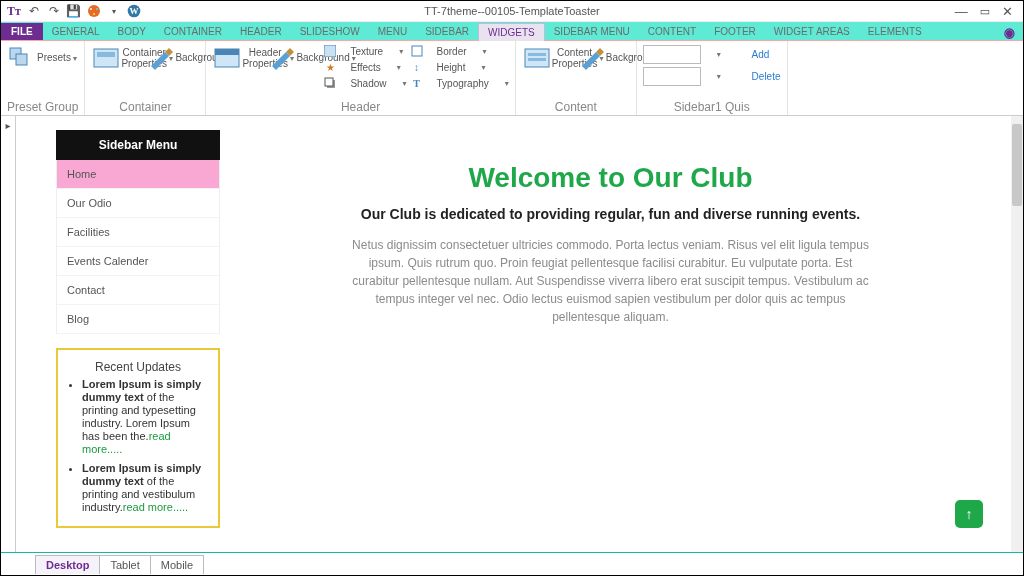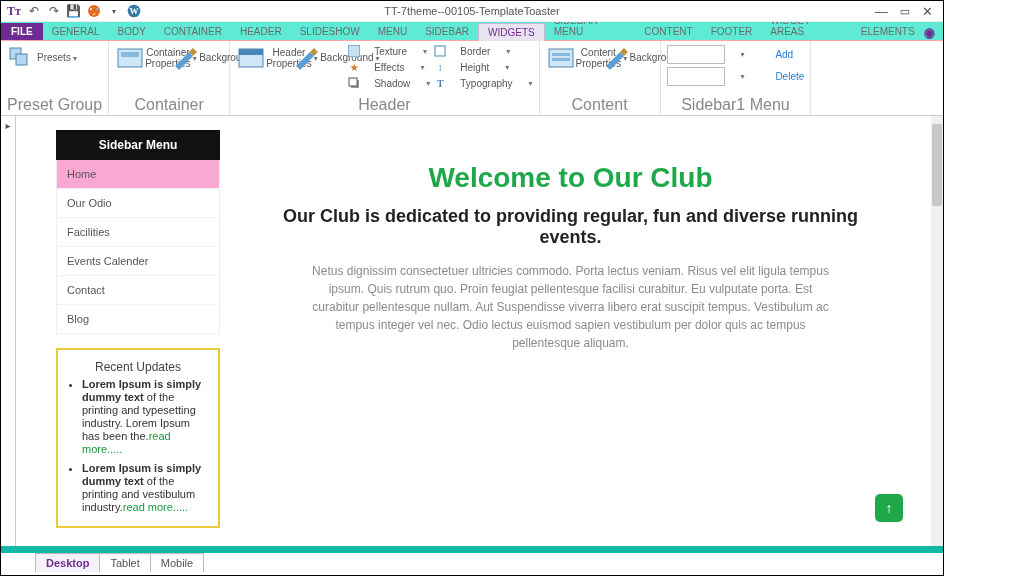--- a/index.html
+++ b/index.html
@@ -1,33 +1,33 @@
 <!DOCTYPE html>
 <html><head>
 <meta charset="utf-8">
 <style>
   html,body{margin:0;padding:0;font-family:"Segoe UI",Tahoma,sans-serif;font-size:11px;color:#333;background:#fff;overflow:hidden}
-  .app{width:944px;height:576px;border:1px solid #000;box-sizing:border-box;display:flex;flex-direction:column}
+  .app{width:1024px;height:576px;border:1px solid #000;box-sizing:border-box;display:flex;flex-direction:column}
   
   .titlebar{height:20px;background:#fff;display:flex;align-items:center;position:relative;border-bottom:1px solid #eee}
   .qat{display:flex;align-items:center;gap:6px;padding-left:6px}
   .qat-icon{width:14px;height:14px;display:flex;align-items:center;justify-content:center;font-size:12px}
   .title-text{position:absolute;left:50%;transform:translateX(-50%);color:#555;font-size:11px}
   .win-controls{margin-left:auto;display:flex;align-items:center;gap:12px;padding-right:10px;font-size:13px;color:#555}
   
   .tabs{height:18px;background:#5eead4;display:flex;align-items:flex-end;border-bottom:1px solid #fca5a5;font-size:10px;color:#6b6b6b}
   .file-tab{background:#6e2c91;color:#fff;padding:3px 10px;font-weight:bold}
   .tab{padding:3px 9px;cursor:pointer}
   .tab.active{background:#e9e3ef;color:#6e2c91;border:1px solid #c6b8d9;border-bottom:none;margin-bottom:-1px}
   .help-icon{margin-left:auto;padding-right:8px;color:#6e2c91;font-size:13px;font-weight:bold}
   
   .ribbon{height:74px;background:#fff;border-bottom:1px solid #ccc;display:flex;font-size:10px;color:#555}
   .group{display:flex;flex-direction:column;border-right:1px solid #e4e4e4;padding:2px 6px 0 6px}
   .group-body{flex:1;display:flex;align-items:flex-start;gap:4px}
-  .group-label{text-align:center;font-size:16px;color:#888;padding:1px 0}
+  .group-label{text-align:center;font-size:12px;color:#888;padding:1px 0}
   .big-btn{display:flex;align-items:center;width:52px;padding-top:2px;cursor:pointer}
   .big-ico{width:30px;height:26px;display:flex;align-items:center;justify-content:center}
   .big-lbl{text-align:center;line-height:11px;font-size:10px}
   .drop-caret{font-size:8px;color:#777;margin-left:2px}
   .mini-col{display:flex;flex-direction:column;gap:4px;padding-top:2px}
   .mini-item{display:flex;align-items:center;gap:14px;font-size:10px;white-space:nowrap;cursor:pointer}
   .mini-ico{width:12px;height:12px;display:inline-flex;align-items:center;justify-content:center}
   .sb-input{width:52px;height:15px;border:1px solid #bbb;font-size:10px}
   .sb-label{font-size:10px;color:#2a7ad1;cursor:pointer}
   
@@ -43,26 +43,26 @@
   .sb-menu{border-left:1px solid #eee;border-right:1px solid #eee}
   .sb-item{padding:8px 10px;font-size:11px;color:#555;border-bottom:1px solid #f3f3f3}
   .sb-item.active{background:#f9a8d4}
   .widget-box{border:2px solid #e9c93b;margin-top:14px;padding:6px 10px;font-size:11px}
   .widget-title{text-align:center;color:#444;font-size:12px;padding:4px 0}
   .widget-box ul{margin:0;padding-left:14px}
   .widget-box li{margin-bottom:6px;color:#333;line-height:13px}
   .read-more{color:#1a9a3f}
   .content-col{padding:10px 20px;text-align:center;font-family:Arial,sans-serif}
   .content-h1{color:#1fa84a;font-weight:800;font-size:28px;margin:22px 0 12px}
-  .content-h2{color:#222;font-weight:700;font-size:18px;margin:0 0 14px}
+  .content-h2{color:#222;font-weight:700;font-size:14px;margin:0 0 14px}
   .content-p{color:#8b8b8b;font-size:12px;line-height:18px;max-width:520px;margin:0 auto}
   .content-sub{color:#1fa84a;font-weight:800;font-size:26px;margin:90px 0 8px}
   .fab{position:absolute;right:40px;bottom:24px;width:28px;height:28px;background:#1fa84a;border-radius:5px;display:flex;align-items:center;justify-content:center;color:#fff;font-weight:bold;font-size:14px}
   
-  .footer-tabs{height:22px;border-top:7px solid #14b8a6;display:flex;align-items:flex-start;padding-left:34px}
+  .footer-tabs{height:22px;border-top:1px solid #14b8a6;display:flex;align-items:center;padding-left:34px}
   .dev-tab{padding:3px 10px;font-size:11px;border:1px solid #bbb;border-bottom:none;background:#fff;margin-right:-1px;color:#555}
   .dev-tab.active{color:#6e2c91;font-weight:bold;background:#f6f2fa}
   svg{display:block}
 </style>
 </head>
 <body>
 
 <div class="app">
 
   <div class="titlebar">
@@ -256,21 +256,21 @@
       <div class="group-label">Content</div>
     </div>
 
     <div class="group">
       <div class="group-body">
         <div class="mini-col" style="gap:3px">
           <div class="mini-item"><input class="sb-input" style=""><span class="drop-caret">▾</span>&nbsp;<span class="sb-label">Add</span></div>
           <div class="mini-item"><input class="sb-input" style=""><span class="drop-caret">▾</span>&nbsp;<span class="sb-label">Delete</span></div>
         </div>
       </div>
-      <div class="group-label">Sidebar1 Menu</div>
+      <div class="group-label">Sidebar1 Quis</div>
     </div>
   </div>
 
   <div class="workspace">
     <div class="gutter">▸</div>
     <div class="canvas-wrap">
       <div class="canvas">
         <div style="display:flex;gap:30px">
 
           <div class="sidebar">

